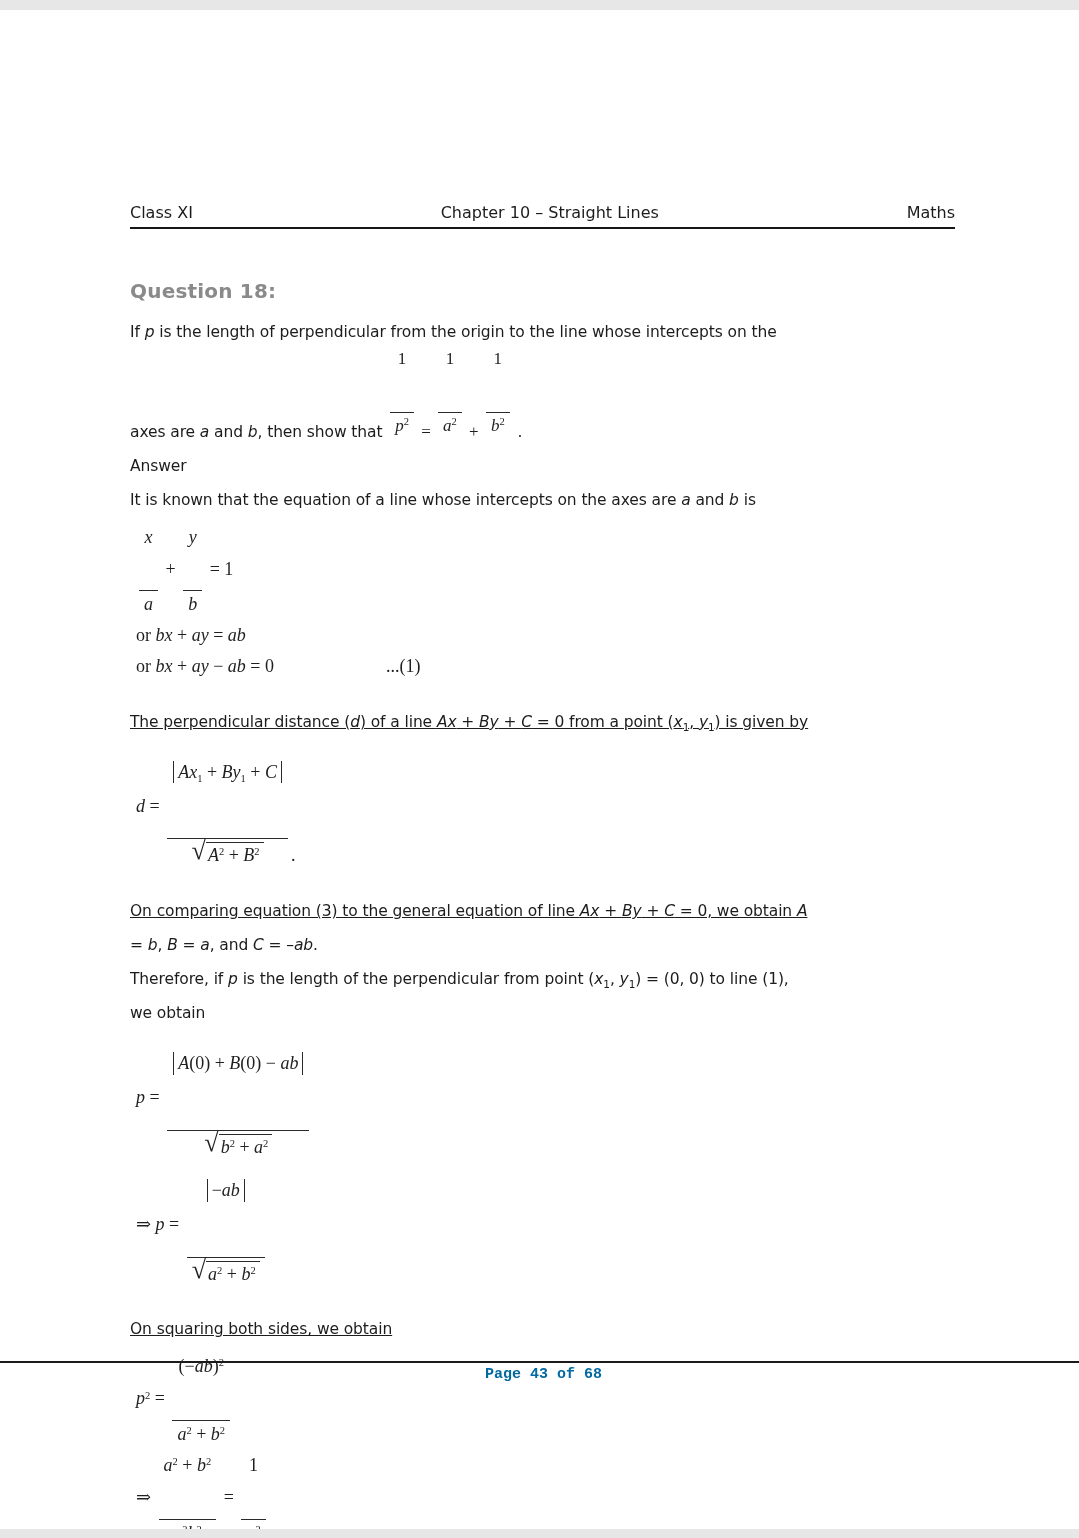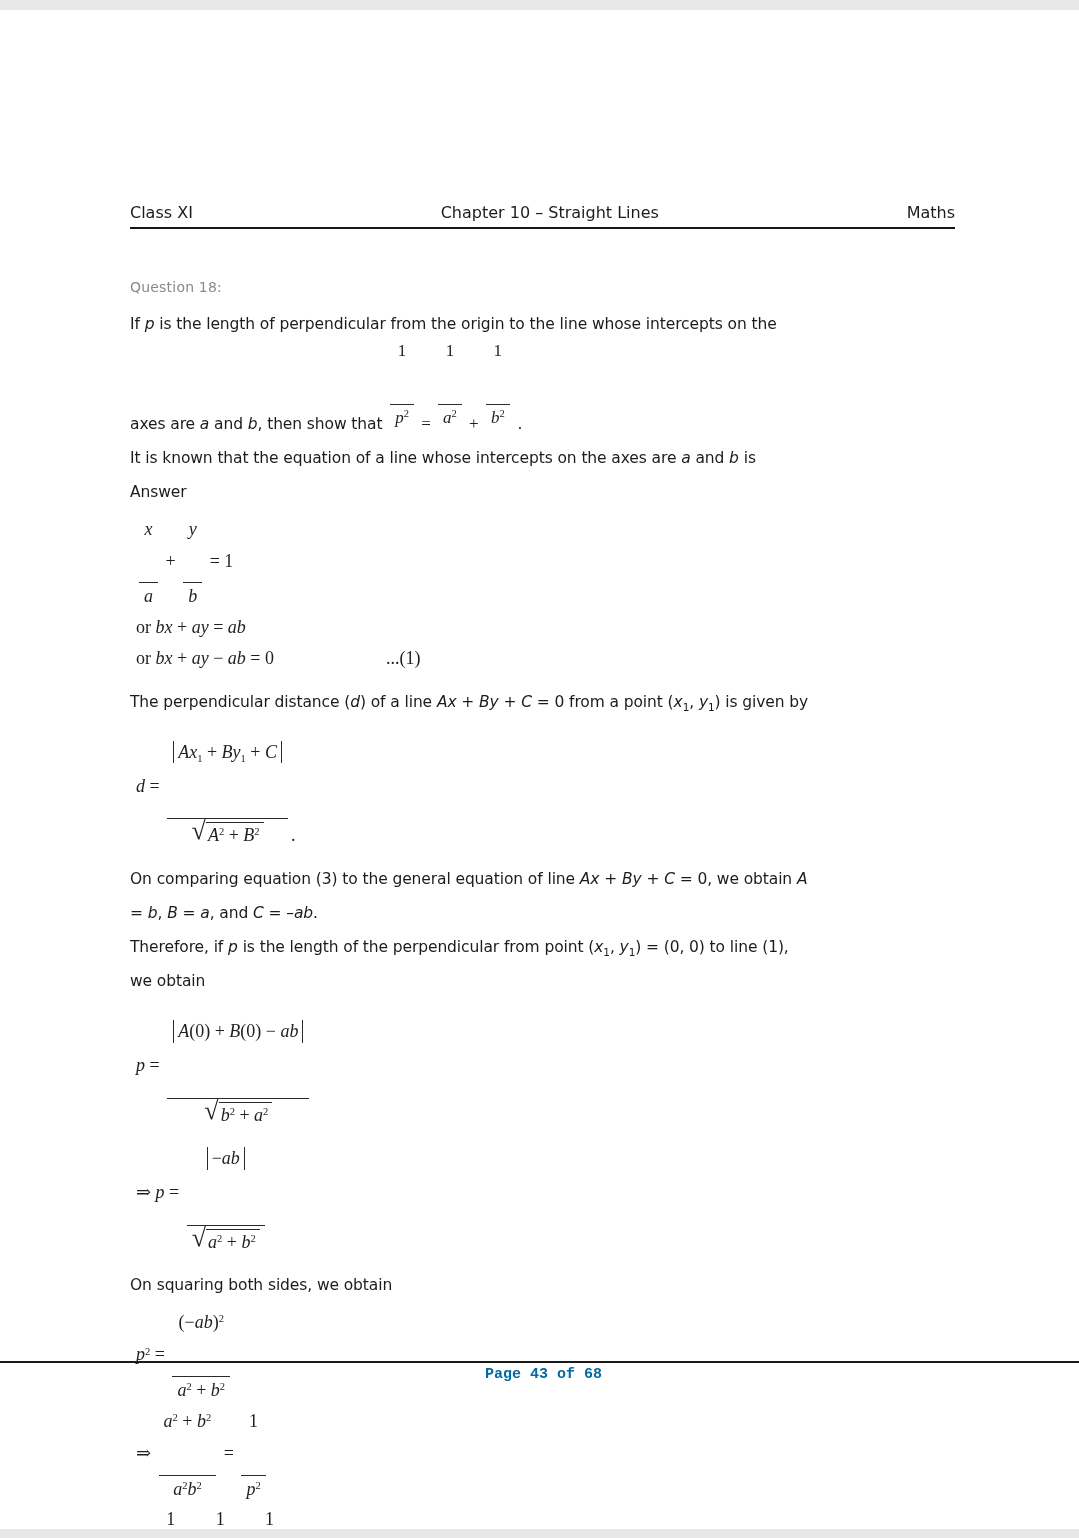--- a/index.html
+++ b/index.html
@@ -6,27 +6,27 @@
   .screen{position:relative;width:1079px;height:1538px;background:#ffffff;overflow:hidden;
           font-family:"DejaVu Sans","Liberation Sans",sans-serif;color:#1c1c1c;}
   .strip-top{position:absolute;top:0;left:0;right:0;height:10px;background:#e7e7e7;}
   .strip-bottom{position:absolute;bottom:0;left:0;right:0;height:9px;background:#e7e7e7;}
   .page{position:relative;padding:203px 124px 0 130px;}
   
   .doc-header{display:flex;justify-content:space-between;align-items:center;
               border-bottom:2px solid #161616;padding-bottom:5px;font-size:16px;}
   .doc-header .c{flex:1;text-align:center;}
   
-  .q-label{margin-top:50px;font-weight:400;font-size:14px;color:#8a8a8a;letter-spacing:0.2px;}
+  .q-label{margin-top:50px;font-weight:700;font-size:20px;color:#8a8a8a;letter-spacing:0.2px;}
   
   #content{margin-top:12px;}
   .block-line{line-height:34px;font-size:15.5px;white-space:nowrap;letter-spacing:-0.1px;}
   .block-math{margin:10px 0;padding-left:6px;font-family:"Liberation Serif","DejaVu Serif",serif;
               font-size:18px;color:#1f1f1f;white-space:nowrap;}
-  .block-math + .block-line{margin-top:16px;}
+  .block-math + .block-line{margin-top:28px;text-decoration:underline;}
   .block-line i, .block-math i{font-style:italic;}
   
   .inline-math{font-family:"Liberation Serif","DejaVu Serif",serif;font-size:17px;color:#1f1f1f;
                letter-spacing:0;}
   .frac{display:inline-block;vertical-align:middle;text-align:center;margin:0 3px;}
   .inline-math .frac{vertical-align:6px;}
   .frac .num{display:block;padding:0 5px 3px;line-height:1.15;}
   .frac .den{display:block;border-top:1.5px solid #2a2a2a;padding:3px 5px 0;line-height:1.15;margin-top:40px;}
   .msup{font-size:10.5px;position:relative;top:-6px;line-height:0;}
   .msub{font-size:10.5px;position:relative;top:4px;line-height:0;}
@@ -50,22 +50,22 @@
   <div class="page">
     <div class="doc-header">
       <span>Class XI</span>
       <span class="c">Chapter 10 – Straight Lines</span>
       <span>Maths</span>
     </div>
     <div class="q-label" style="color: rgb(138, 138, 138);">Question 18:</div>
     <div id="content">
         <div class="block-line"><span class="tok">If </span><i class="tok">p</i><span class="tok"> is the length of perpendicular from the origin to the line whose intercepts on the</span></div>
         <div class="block-line"><span class="tok">axes are </span><i class="tok">a</i><span class="tok"> and </span><i class="tok">b</i><span class="tok">, then show that </span><span class="inline-math"><span class="frac"><span class="num"><span class="tok">1</span></span><span class="den"><i class="tok">p</i><span class="msup">2</span></span></span><span class="tok"> = </span><span class="frac"><span class="num"><span class="tok">1</span></span><span class="den"><i class="tok">a</i><span class="msup">2</span></span></span><span class="tok"> + </span><span class="frac"><span class="num"><span class="tok">1</span></span><span class="den"><i class="tok">b</i><span class="msup">2</span></span></span></span><span class="tok"> .</span></div>
+        <div class="block-line"><span class="tok">Answer</span></div>
         <div class="block-line"><span class="tok">It is known that the equation of a line whose intercepts on the axes are </span><i class="tok">a</i><span class="tok"> and </span><i class="tok">b</i><span class="tok"> is</span></div>
-        <div class="block-line"><span class="tok">Answer</span></div>
         <div class="block-math"><span class="frac"><span class="num"><i class="tok">x</i></span><span class="den"><i class="tok">a</i></span></span><span class="tok"> + </span><span class="frac"><span class="num"><i class="tok">y</i></span><span class="den"><i class="tok">b</i></span></span><span class="tok"> = 1</span></div>
         <div class="block-math"><span class="tok">or </span><i class="tok">bx</i><span class="tok"> + </span><i class="tok">ay</i><span class="tok"> = </span><i class="tok">ab</i></div>
         <div class="block-math"><span class="tok">or </span><i class="tok">bx</i><span class="tok"> + </span><i class="tok">ay</i><span class="tok"> − </span><i class="tok">ab</i><span class="tok"> = 0</span><span class="eq-label">...(1)</span></div>
         <div class="block-line"><span class="tok">The perpendicular distance (</span><i class="tok">d</i><span class="tok">) of a line </span><i class="tok">Ax</i><span class="tok"> + </span><i class="tok">By</i><span class="tok"> + </span><i class="tok">C</i><span class="tok"> = 0 from a point (</span><i class="tok">x</i><span class="msub">1</span><span class="tok">, </span><i class="tok">y</i><span class="msub">1</span><span class="tok">) is given by</span></div>
         <div class="block-math"><i class="tok">d</i><span class="tok"> = </span><span class="frac"><span class="num"><span class="abs"><i class="tok">Ax</i><span class="msub">1</span><span class="tok"> + </span><i class="tok">By</i><span class="msub">1</span><span class="tok"> + </span><i class="tok">C</i></span></span><span class="den"><span class="sqrt">
                 <span class="rad">√</span>
                 <span class="sqrt-body"><i class="tok">A</i><span class="msup">2</span><span class="tok"> + </span><i class="tok">B</i><span class="msup">2</span></span>
               </span></span></span><span class="low"> .</span></div>
         <div class="block-line"><span class="tok">On comparing equation (3) to the general equation of line </span><i class="tok">Ax</i><span class="tok"> + </span><i class="tok">By</i><span class="tok"> + </span><i class="tok">C</i><span class="tok"> = 0, we obtain </span><i class="tok">A</i></div>
         <div class="block-line"><span class="tok">= </span><i class="tok">b</i><span class="tok">, </span><i class="tok">B</i><span class="tok"> = </span><i class="tok">a</i><span class="tok">, and </span><i class="tok">C</i><span class="tok"> = –</span><i class="tok">ab</i><span class="tok">.</span></div>

